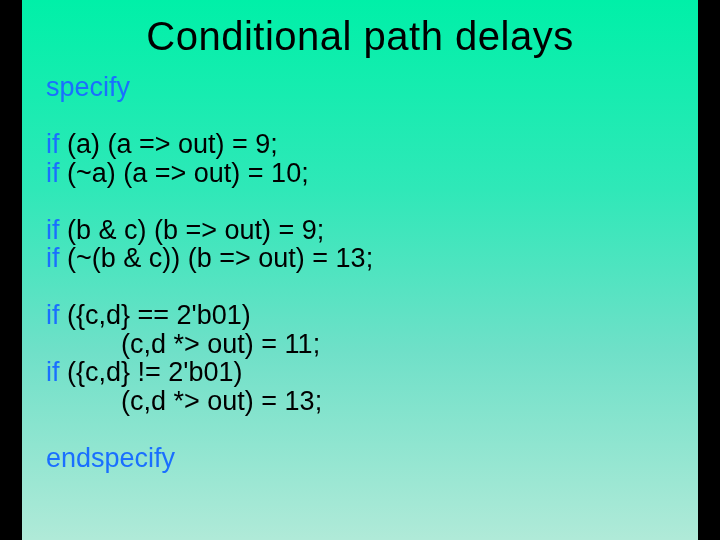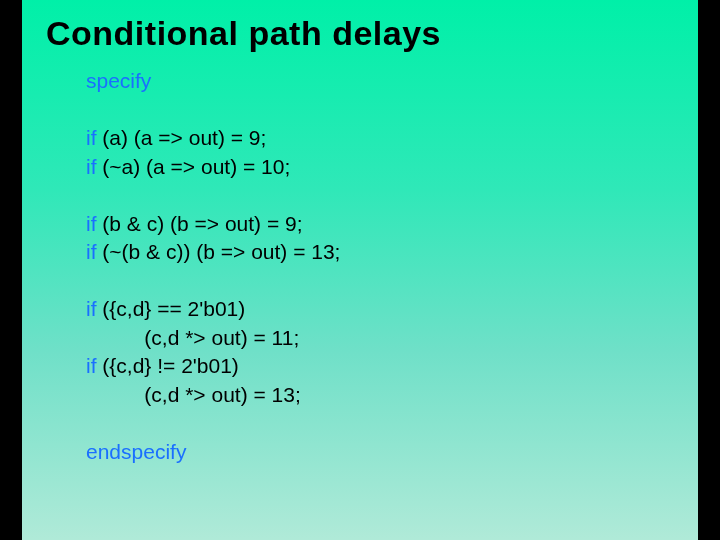--- a/index.html
+++ b/index.html
@@ -23,33 +23,33 @@
     height: 100%;
     background: linear-gradient(to bottom,
       #00f0a8 0%,
       #2fe8b8 35%,
       #6fe0c8 65%,
       #b0ead8 100%);
     box-sizing: border-box;
     padding: 10px 24px 14px 24px;
   }
   .title {
-    font-size: 34px;
-    font-weight: bold;
+    text-align: center;
+    font-size: 40px;
+    font-weight: normal;
     color: #000;
     margin: 4px 0 14px 0;
     letter-spacing: 0.5px;
   }
   .code {
-    font-size: 21px;
+    font-size: 27px;
     line-height: 28.5px;
     color: #000;
     white-space: pre;
     font-family: Arial, Helvetica, sans-serif;
-    margin-left: 40px;
   }
   .kw {
     color: #1a6fff;
   }
 </style>
 </head>
 <body>
 
 <div class="stage">
   <div class="slide">

